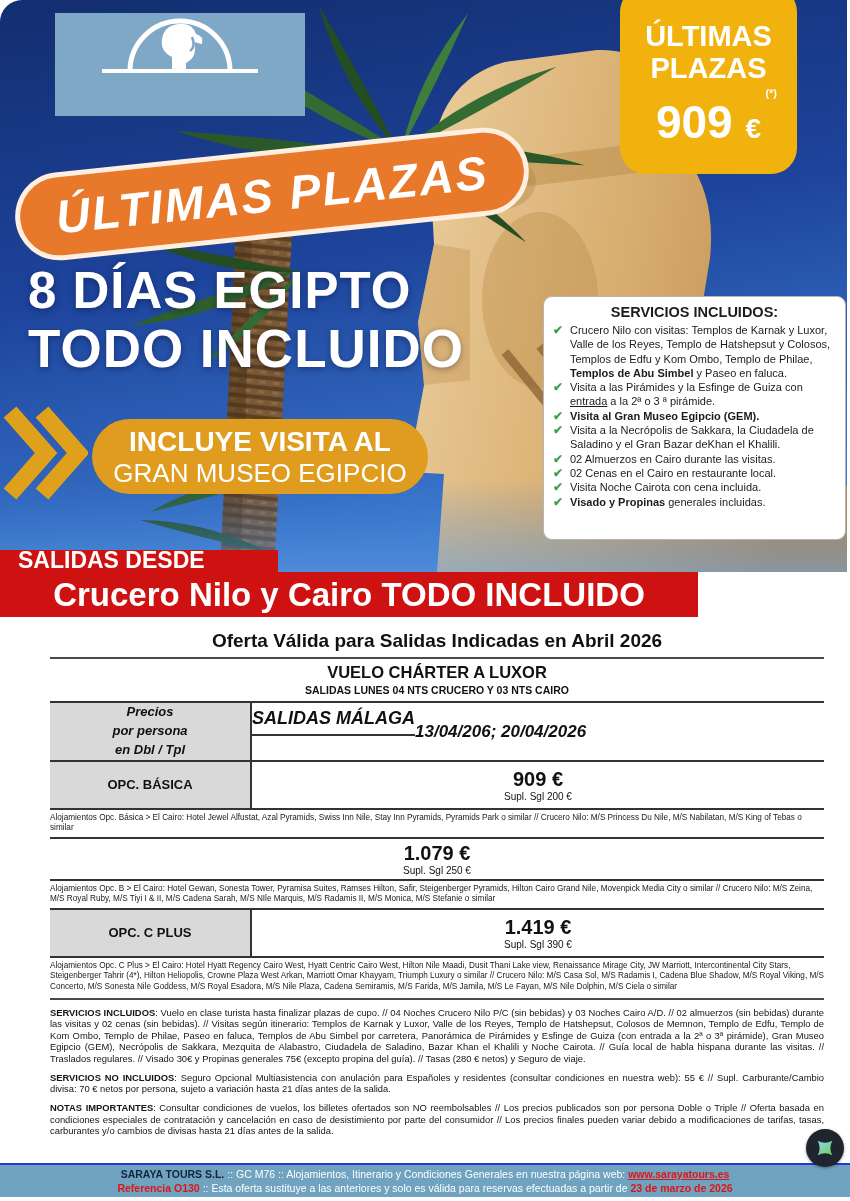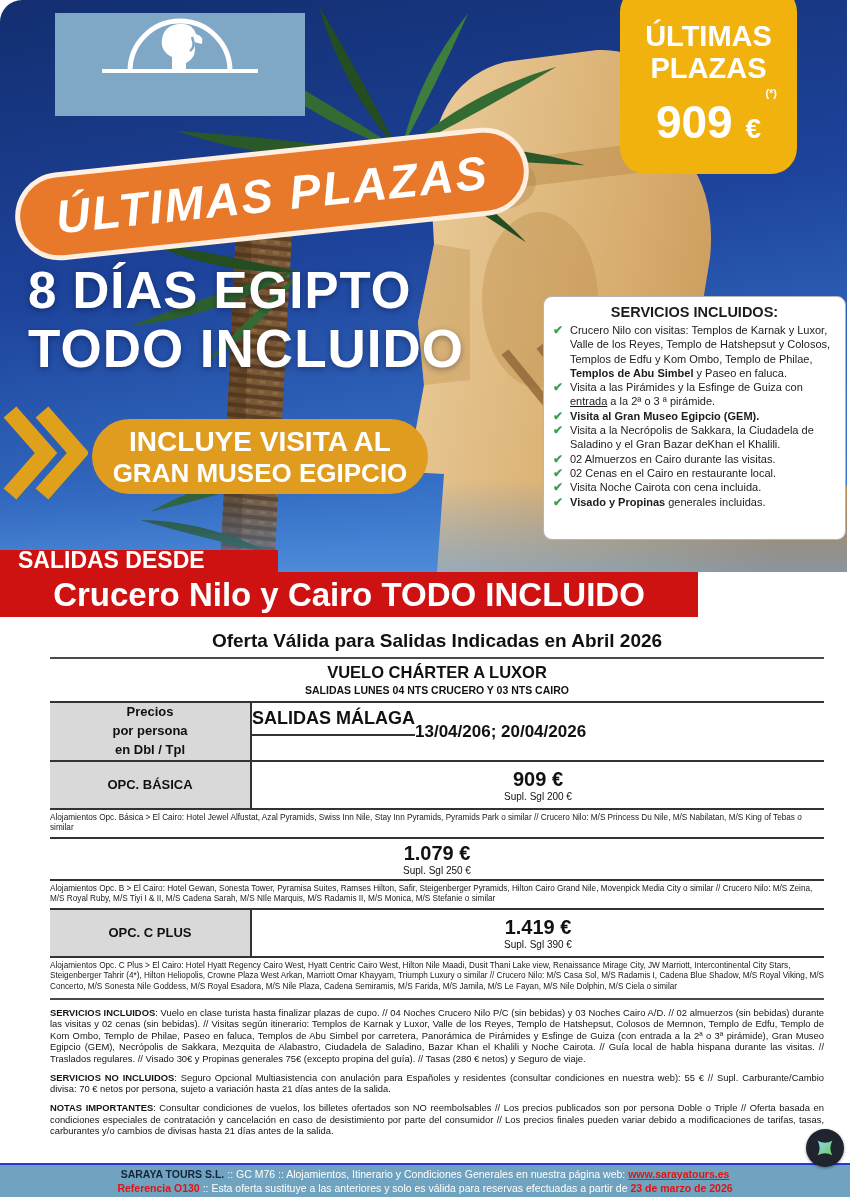--- a/index.html
+++ b/index.html
@@ -37,21 +37,21 @@
     text-shadow:0 2px 6px rgba(0,0,30,0.35); line-height:1.12; }
   .headline .h1 { font-size:51px; letter-spacing:1px; }
   .headline .h2 { font-size:53px; letter-spacing:1px; }
   .chevrons { position:absolute; left:2px; top:405px; }
   .museum-pill {
     position:absolute; left:92px; top:419px; width:336px; height:75px;
     background:#df9c1e; border-radius:38px; color:#fff; text-align:center;
     display:flex; flex-direction:column; justify-content:center; line-height:1.18;
   }
   .museum-pill .mp1 { font-size:28px; font-weight:bold; }
-  .museum-pill .mp2 { font-size:26px; font-weight:bold; }
+  .museum-pill .mp2 { font-size:26px; font-weight:normal; }
   .departure-label {
     position:absolute; left:0; top:518px; width:278px; height:47px;
     background:#ce1212; color:#fff; font-weight:bold; font-size:23px;
     display:flex; align-items:center; padding-left:18px;margin-top:32px;
   }
   .services-card {
     position:absolute; left:543px; top:296px; width:303px; height:244px;
     background:#ffffff; border:1px solid #b5b5b5; border-radius:9px;
     padding:7px 9px 6px 9px; color:#1c1c1c;
   }
@@ -65,21 +65,21 @@
     display:flex; align-items:center; justify-content:center;
     font-size:33px; font-weight:bold;
   }
   
   .content { padding:13px 26px 0 50px; color:#111; }
   .validity { text-align:center; font-weight:bold; font-size:19px; margin-bottom:5px; }
   .rule { border-top:2px solid #4a4a4a; margin:3px 0 4px 0; }
   .flight { text-align:center; font-weight:bold; font-size:16.5px; }
   .dep-note { text-align:center; font-weight:bold; font-size:10.5px; margin:2px 0 5px 0; }
   .ptable { border-top:2px solid #333; border-bottom:0; }
-  .t-head { display:flex; border-bottom:2px solid #333; }
+  .t-head { display:flex; border-bottom:2px solid #333;font-style:italic; }
   .t-left {
     width:202px; background:#d9d9d9; border-right:2px solid #333;
     display:flex; align-items:center; justify-content:center; text-align:center;
     font-weight:bold; font-size:13px; line-height:1.45;
   }
   .t-right { flex:1; display:flex; flex-direction:row; }
   .t-col-head { height:33px; border-bottom:2px solid #333; display:flex; align-items:center; justify-content:center;
     font-weight:bold; font-size:18px; }
   .t-dates { height:57px; display:flex; align-items:center; justify-content:center; font-weight:bold; font-size:17px; }
   .t-row { display:flex; border-bottom:2px solid #333; }

